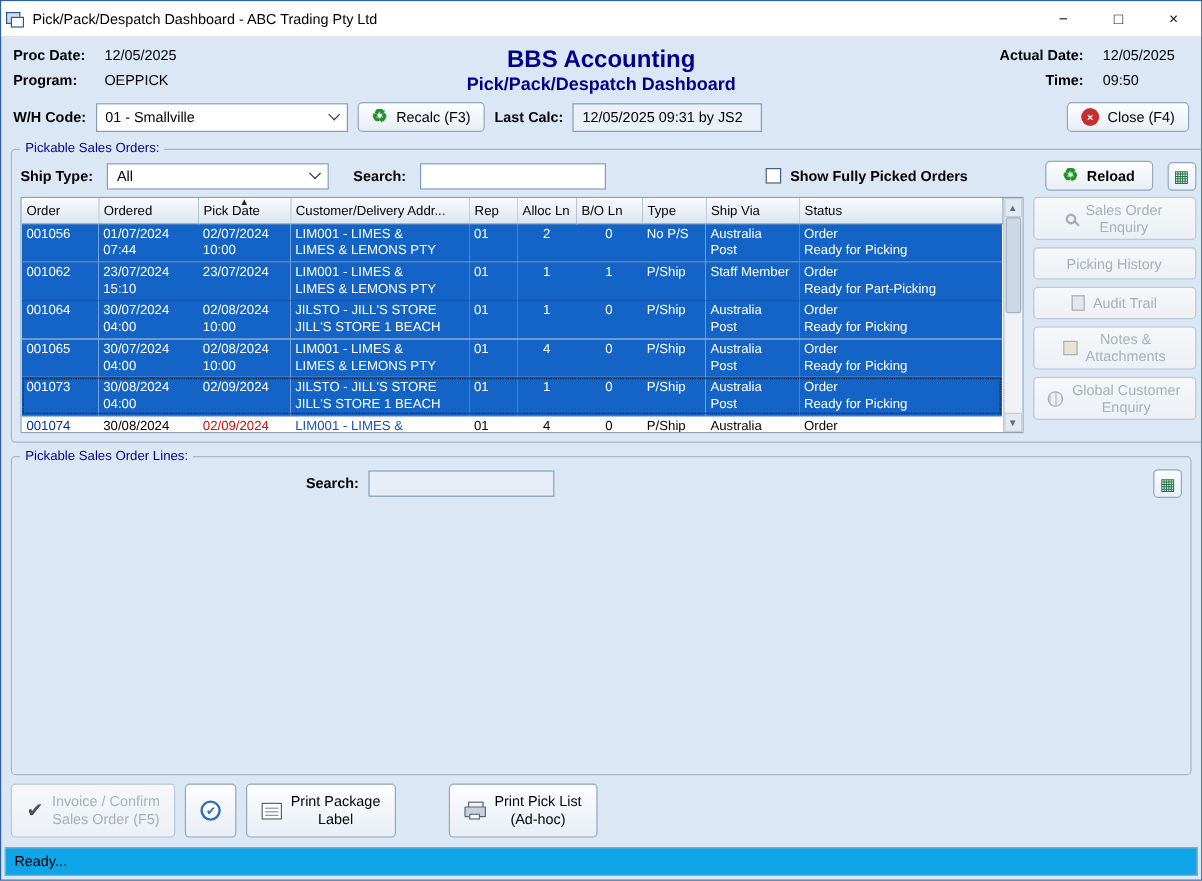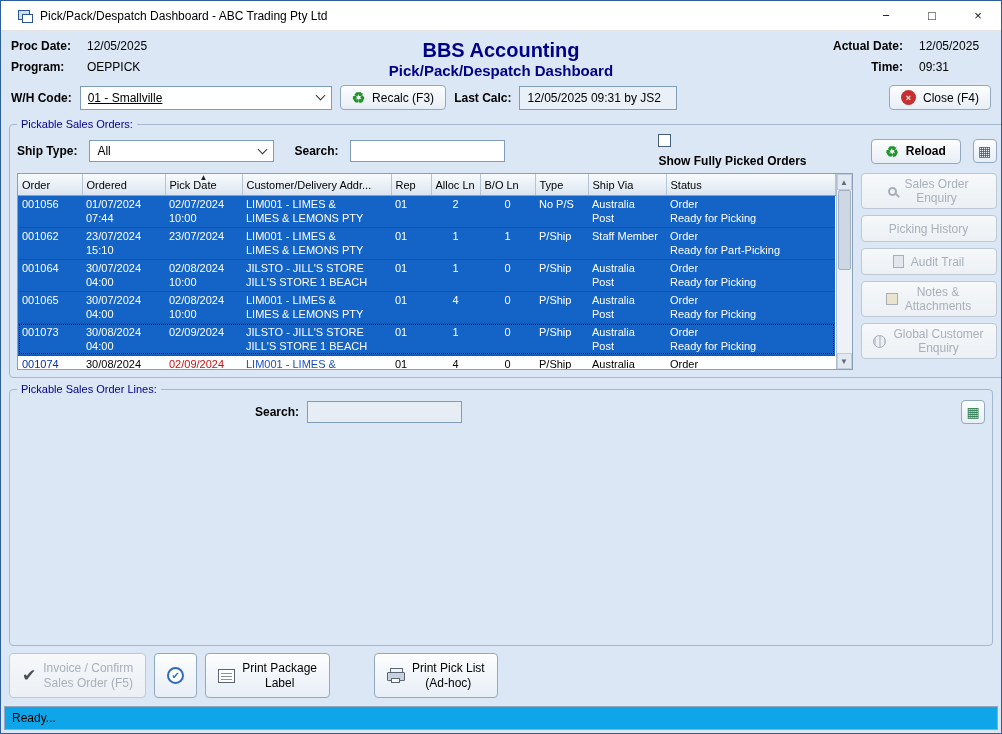--- a/index.html
+++ b/index.html
@@ -7,21 +7,21 @@
   .window {
     width: 1002px; height: 734px;
     border: 1px solid #2e5f9e;
     background: #dbe7f4;
     display: flex; flex-direction: column;
     font-family: "Liberation Sans", sans-serif;
     font-size: 12px; color: #000;
     overflow: hidden;
   }
   
-  .titlebar { flex: 0 0 30px; background: #fff; display: flex; align-items: center; padding-left: 16px; gap: 7px; border-bottom: 1px solid #e3e3e3; text-align: center; }
+  .titlebar { flex: 0 0 30px; background: #fff; display: flex; align-items: center; padding-left: 3px; gap: 7px; border-bottom: 1px solid #e3e3e3; text-align: center; }
   .app-icon { width: 16px; height: 16px; position: relative; flex: 0 0 auto; }
   .app-icon::before { content: ""; position: absolute; left: 1px; top: 2px; width: 10px; height: 8px; border: 1px solid #2b5797; background: #cfe0f0; }
   .app-icon::after { content: ""; position: absolute; left: 5px; top: 6px; width: 9px; height: 7px; border: 1px solid #2b5797; background: #fff; }
   .titlebar .title { font-size: 12px; }
   .win-controls { margin-left: auto; display: flex; height: 100%; }
   .win-btn { width: 46px; height: 100%; display: flex; align-items: center; justify-content: center; font-size: 13px; color: #111; cursor: default; }
   
   .header { display: flex; padding: 8px 10px 0; flex: 0 0 auto; }
   .h-left { width: 235px; }
   .h-right { width: 235px; }
@@ -30,21 +30,21 @@
   .kv.r { justify-content: flex-end; }
   .kv.r .k { width: auto; text-align: right; margin-right: 16px; }
   .kv.r .v { width: 72px; }
   .h-center { flex: 1; text-align: center; }
   .app-title { color: var(--navy, #00008B); font-size: 20px; font-weight: bold; line-height: 22px; }
   .app-subtitle { color: var(--navy, #00008B); font-size: 15px; font-weight: bold; line-height: 19px; }
   
   .toolbar { display: flex; align-items: center; padding: 4px 10px 8px; gap: 8px; flex: 0 0 auto; }
   .lbl { font-weight: bold; }
   .combo { background: #fff; border: 1px solid #7f9db9; height: 24px; display: flex; align-items: center; padding: 0 7px; gap: 6px; }
-  .combo.wh { width: 252px; text-decoration: underline; }
+  .combo.wh { width: 210px; }
   .combo.ship { width: 185px; height: 22px; }
   .combo-text { flex: 1; overflow: hidden; white-space: nowrap; }
   .chev { width: 7px; height: 7px; border-right: 1.6px solid #333; border-bottom: 1.6px solid #333; transform: rotate(45deg); margin-top: -4px; flex: 0 0 auto; }
   .btn { display: inline-flex; align-items: center; justify-content: center; gap: 7px; padding: 4px 11px;
          background: linear-gradient(#fdfefe, #e7eef6); border: 1px solid #93a9c0; border-radius: 4px;
          font-family: "Liberation Sans", sans-serif; font-size: 12px; color: #000; cursor: default; }
   .btn.disabled, .btn:disabled { color: #a8b0ba; background: linear-gradient(#f6f8fa, #ecf0f4); border-color: #bcc8d5; }
   .ic-recycle { color: var(--green, #1E9427); font-size: 15px; line-height: 15px; font-weight: bold; }
   .ic-grid { color: #217346; font-size: 14px; line-height: 14px; }
   .btn.sq { width: 24px; height: 24px; padding: 0; }
@@ -52,21 +52,21 @@
   .close-btn { margin-left: auto; }
   .red-dot { width: 15px; height: 15px; border-radius: 50%; background: #c62f2f; color: #fff; display: inline-flex; align-items: center; justify-content: center; font-size: 9px; font-weight: bold; }
   .red-dot i { font-style: normal; }
   
   .fs { border: 1px solid #a3b8ce; border-radius: 4px; margin: 0 8px 5px; padding: 3px 7px 7px; }
   .fs legend { color: var(--navy, #00008B); padding: 0 4px; font-size: 11px; }
   .controls-row { display: flex; align-items: center; gap: 12px; margin: 1px 0 5px; }
   .txt { height: 22px; border: 1px solid #7f9db9; background: #fff; width: 155px; padding: 0 5px; font-family: "Liberation Sans", sans-serif; font-size: 12px; }
   .txt.dis { background: #e7edf4; }
   .lbl.s { margin-left: 8px; }
-  .cb-group { display: flex; gap: 7px; margin-left: auto; flex-direction: column; }
+  .cb-group { display: flex; align-items: center; gap: 7px; margin-left: auto; }
   .checkbox { width: 13px; height: 13px; background: #fff; border: 1px solid #43607c; display: inline-block; }
   .cb-label { font-weight: bold; }
   .reload { margin-left: 52px; width: 90px; font-weight: bold; }
   
   .orders-body { display: flex; gap: 8px; align-items: flex-start; }
   .grid-wrap { display: flex; border: 1px solid #8aa0b8; background: #fff; height: 197px; overflow: hidden; flex: 0 0 auto; }
   table.grid { border-collapse: collapse; table-layout: fixed; width: 817px; font-size: 11px; }
   table.grid th { background: linear-gradient(#f8fbfd, #dbe5f0); border-right: 1px solid #b5c4d4; border-bottom: 1px solid #8aa0b8;
        font-weight: normal; text-align: left; padding: 4px 4px 2px; height: 21px; position: relative; white-space: nowrap; overflow: hidden; }
   table.grid td { padding: 1px 4px 2px; vertical-align: top; line-height: 14px; white-space: pre-line; overflow: hidden; }
@@ -147,21 +147,21 @@
       <div class="app-title">BBS Accounting</div>
       <div class="app-subtitle">Pick/Pack/Despatch Dashboard</div>
     </div>
     <div class="h-right">
       <div class="kv r">
         <span class="k">Actual Date:</span>
         <span class="v">12/05/2025</span>
       </div>
       <div class="kv r">
         <span class="k">Time:</span>
-        <span class="v">09:31</span>
+        <span class="v">09:50</span>
       </div>
     </div>
   </div>
 
   <div class="toolbar">
     <span class="lbl">W/H Code:</span>
     <div class="combo wh">
       <span class="combo-text">01 - Smallville</span>
       <span class="chev"></span>
     </div>

